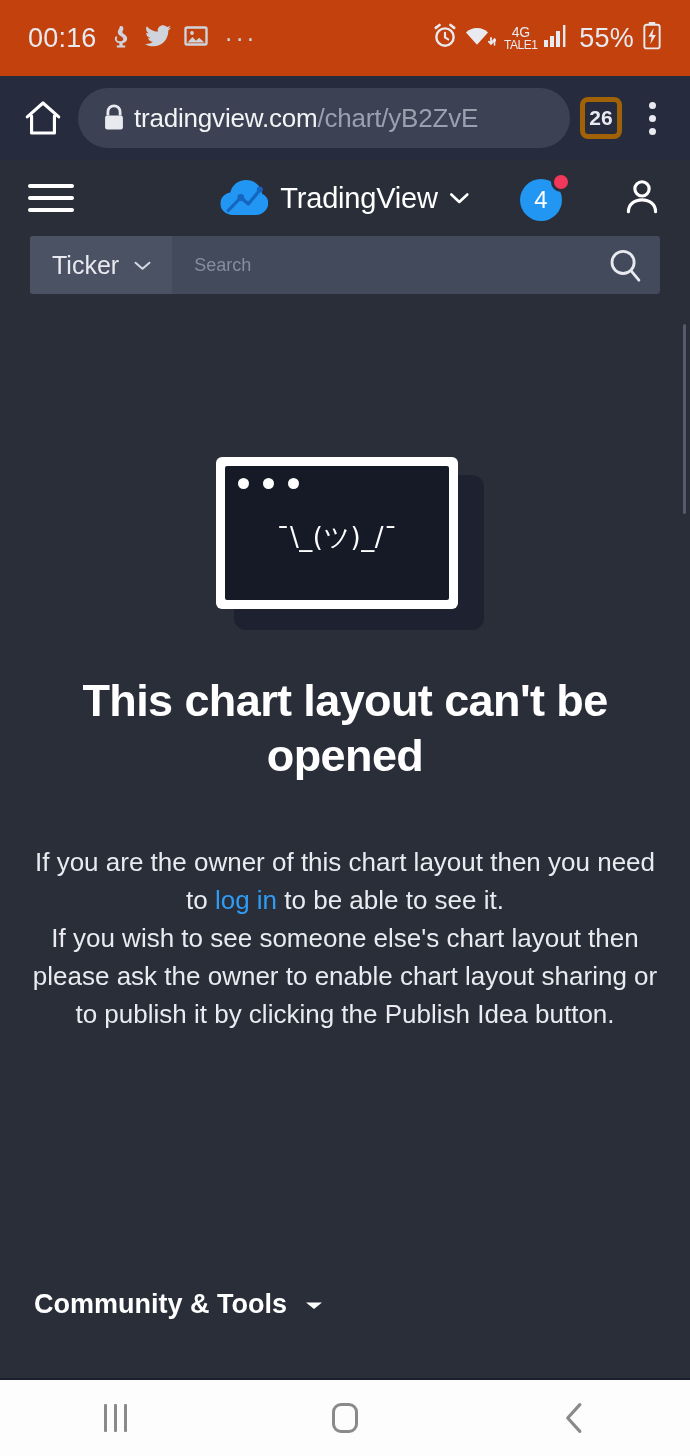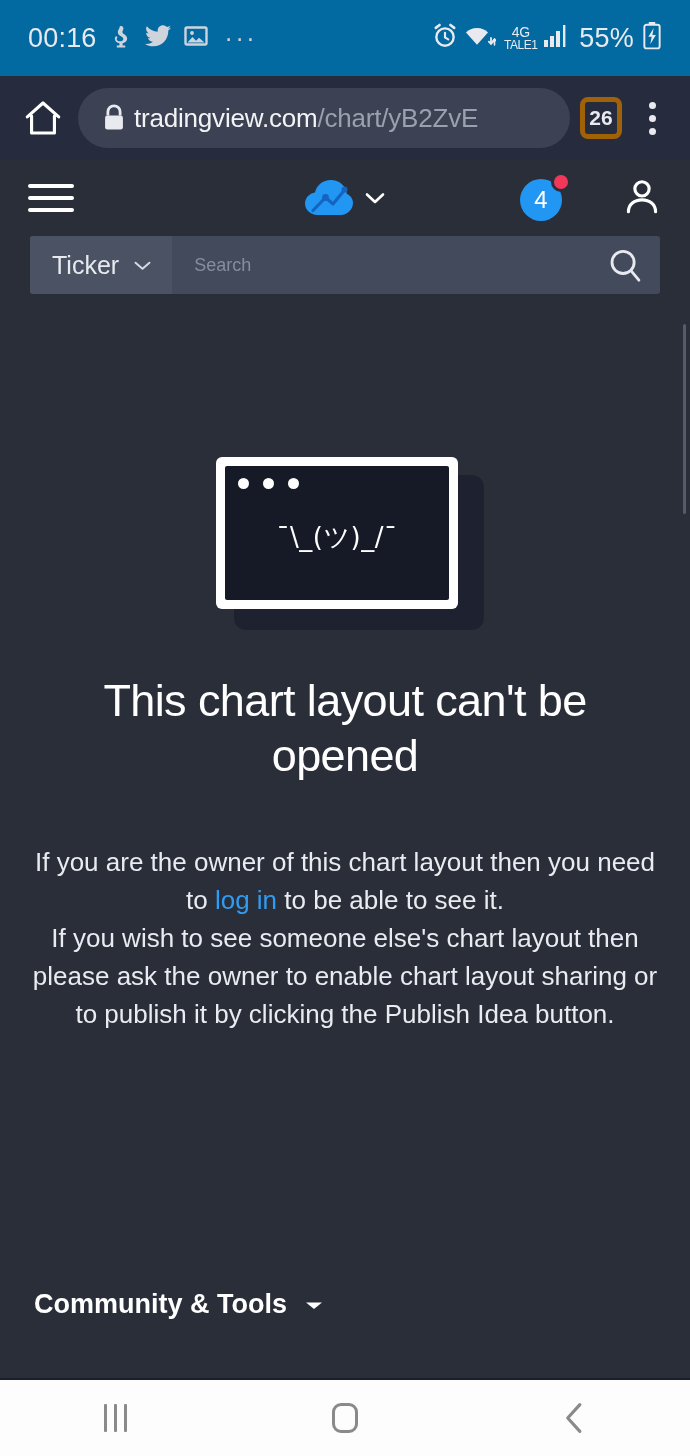--- a/index.html
+++ b/index.html
@@ -21,21 +21,21 @@
     width: 690px;
     height: 1456px;
     display: flex;
     flex-direction: column;
     background: #2a2e39;
   }
 
   
   .statusbar {
     height: 76px;
-    background: #0369a1;
+    background: #c2410c;
     display: flex;
     align-items: center;
     padding: 8px 28px;
     flex: 0 0 76px;
   }
   .sb-left {
     display: flex;
     align-items: center;
     gap: 13px;
   }
@@ -316,21 +316,21 @@
     margin-top: 8px;
     white-space: nowrap;
   }
 
   .err-title {
     margin-top: 52px;
     width: 580px;
     text-align: center;
     color: #ffffff;
     font-size: 45px;
-    font-weight: normal;
+    font-weight: bold;
     line-height: 1.22;
     letter-spacing: -0.6px;
   }
 
   .err-body {
     margin-top: 60px;
     width: 630px;
     text-align: center;
     color: #e9ebf0;
     font-size: 26px;
@@ -500,20 +500,21 @@
       <i></i>
     </div>
 
     <div class="brand">
       <svg width="48" height="38" viewBox="0 0 48 38">
         <path d="M12.5 36C5.6 36 0 30.9 0 24.6c0-5.6 4.3-10.2 10-11.1C11.4 6.3 18 1 25.8 1c8.4 0 15.3 6.1 16.1 13.9C45.6 16.3 48 19.8 48 23.8 48 30.5 42.5 36 35.8 36z" fill="#2196f3"></path>
         <path d="M8 31.5L20.5 18.5l7.5 6.5L40 10.5" fill="none" stroke="#1565c0" stroke-width="3.2" stroke-linecap="round" stroke-linejoin="round"></path>
         <circle cx="20.5" cy="18.5" r="3.4" fill="#1565c0"></circle>
         <circle cx="39.5" cy="10.5" r="3" fill="#1565c0"></circle>
       </svg>
+      <span class="brand-name">TradingView</span>
       <svg width="20" height="14" viewBox="0 0 20 14">
         <path d="M2 3.5L10 11 18 3.5" fill="none" stroke="#ffffff" stroke-width="2.6" stroke-linecap="round" stroke-linejoin="round"></path>
       </svg>
     </div>
 
     <div class="hdr-right">
       <div class="notif">
         <div class="notif-circle">4</div>
         <div class="notif-dot"></div>
       </div>

